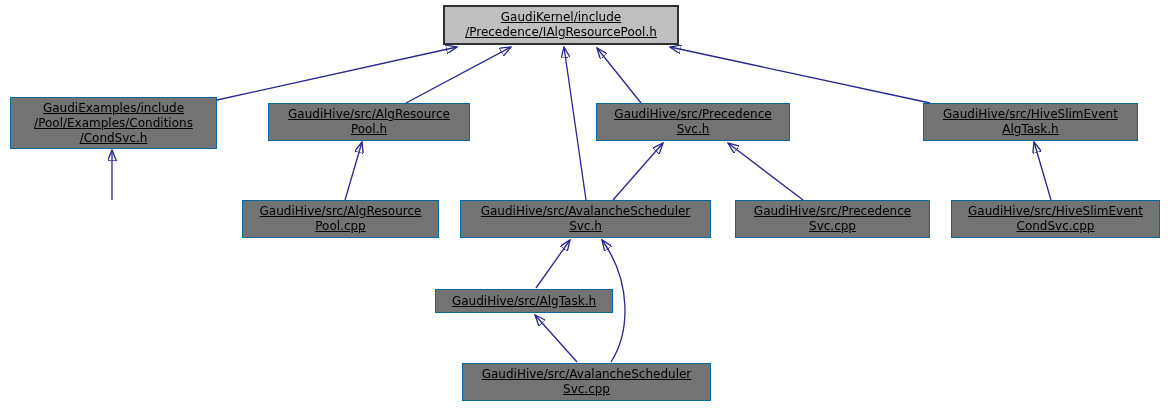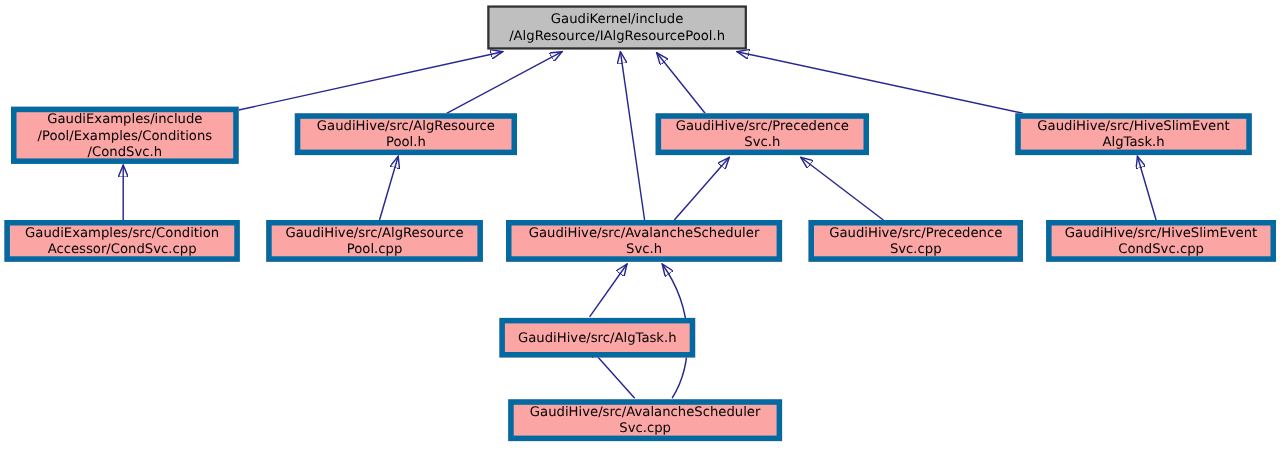--- a/index.html
+++ b/index.html
@@ -23,39 +23,39 @@
   }
   svg.edges path {
     fill: none;
     stroke: #26268f;
     stroke-width: 1.3;
   }
   .node {
     position: absolute;
     z-index: 2;
     box-sizing: border-box;
-    background: #fca5a5;
-    border: 5px solid #0369a1;
+    background: #737373;
+    border: 1px solid #0369a1;
     display: flex;
     flex-direction: column;
     justify-content: center;
     align-items: center;
     text-align: center;
     font-size: 12px;
     line-height: 15px;
     color: #000000;
     white-space: nowrap;
     cursor: pointer;
   }
   .node.highlight {
     background: #bfbfbf;
     border-width: 2px;
     border-color: #303030;
   }
-  .node span { display: block; }
+  .node span { display: block; text-decoration: underline; }
 </style>
 </head>
 <body>
 
 <div class="graph">
 
   <svg class="edges" width="1171" height="409" viewBox="0 0 1171 409">
     <defs>
       <marker id="arrow" markerUnits="userSpaceOnUse" markerWidth="12" markerHeight="9" refX="11" refY="4.5" orient="auto">
         <path d="M0,0 L11,4.5 L0,9 z" fill="#26268f" stroke="none"></path>
@@ -71,21 +71,21 @@
     <path d="M613,200 L663,143" marker-end="url(#arrow)"></path>
     <path d="M803,200 L728,143" marker-end="url(#arrow)"></path>
     <path d="M1051,200 L1034,142" marker-end="url(#arrow)"></path>
     <path d="M536,288 L570,240" marker-end="url(#arrow)"></path>
     <path d="M577,362 L535,315" marker-end="url(#arrow)"></path>
     <path d="M611,362 C630,332 632,282 602,240" marker-end="url(#arrow)"></path>
   </svg>
 
   <div class="node highlight" style="left:443px; top:5px; width:236px; height:40px;">
     <span>GaudiKernel/include</span>
-    <span>/AlgResource/IAlgResourcePool.h</span>
+    <span>/Precedence/IAlgResourcePool.h</span>
   </div>
 
   <div class="node" style="left:10px; top:97px; width:207px; height:52px;">
     <span>GaudiExamples/include</span>
     <span>/Pool/Examples/Conditions</span>
     <span>/CondSvc.h</span>
   </div>
 
   <div class="node" style="left:268px; top:103px; width:202px; height:38px;">
     <span>GaudiHive/src/AlgResource</span>
@@ -95,24 +95,20 @@
   <div class="node" style="left:596px; top:103px; width:194px; height:38px;">
     <span>GaudiHive/src/Precedence</span>
     <span>Svc.h</span>
   </div>
 
   <div class="node" style="left:923px; top:103px; width:215px; height:38px;">
     <span>GaudiHive/src/HiveSlimEvent</span>
     <span>AlgTask.h</span>
   </div>
 
-  <div class="node" style="left:4px; top:200px; width:214px; height:38px;">
-    <span>GaudiExamples/src/Condition</span>
-    <span>Accessor/CondSvc.cpp</span>
-  </div>
 
   <div class="node" style="left:242px; top:200px; width:197px; height:38px;">
     <span>GaudiHive/src/AlgResource</span>
     <span>Pool.cpp</span>
   </div>
 
   <div class="node" style="left:460px; top:200px; width:251px; height:38px;">
     <span>GaudiHive/src/AvalancheScheduler</span>
     <span>Svc.h</span>
   </div>
@@ -120,21 +116,21 @@
   <div class="node" style="left:735px; top:200px; width:195px; height:38px;">
     <span>GaudiHive/src/Precedence</span>
     <span>Svc.cpp</span>
   </div>
 
   <div class="node" style="left:951px; top:200px; width:209px; height:38px;">
     <span>GaudiHive/src/HiveSlimEvent</span>
     <span>CondSvc.cpp</span>
   </div>
 
-  <div class="node" style="left:435px; top:289px; width:178px; height:36px;margin-left:19px;">
+  <div class="node" style="left:435px; top:289px; width:178px; height:24px;">
     <span>GaudiHive/src/AlgTask.h</span>
   </div>
 
   <div class="node" style="left:462px; top:363px; width:249px; height:38px;">
     <span>GaudiHive/src/AvalancheScheduler</span>
     <span>Svc.cpp</span>
   </div>
 
 </div>
 

